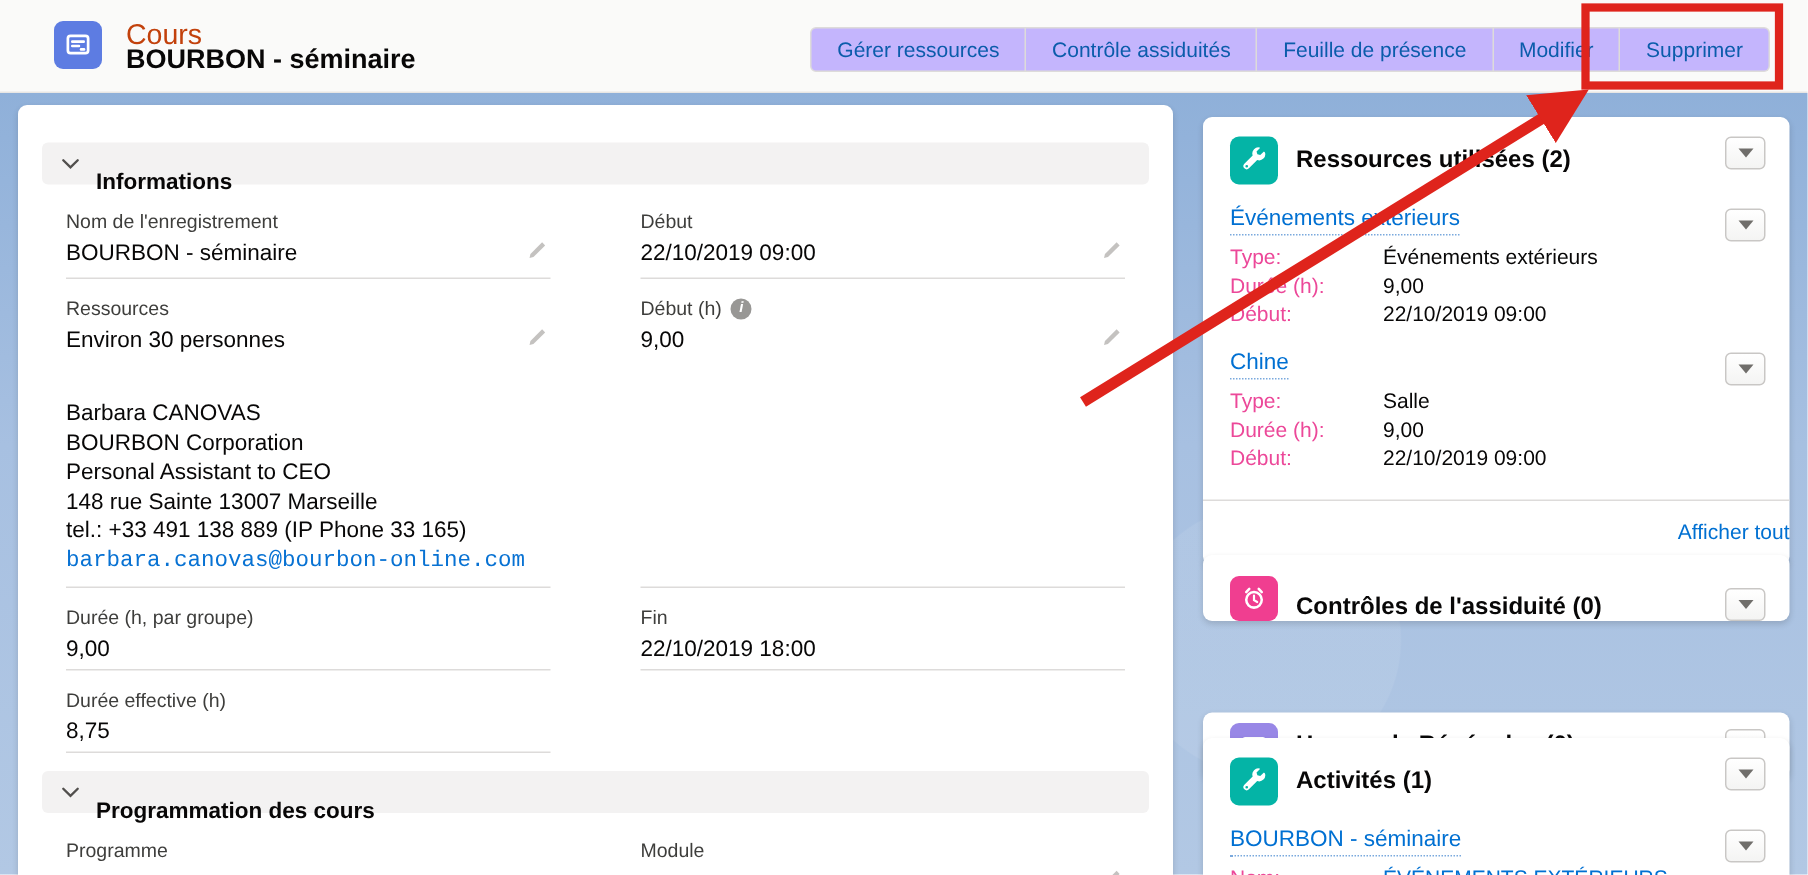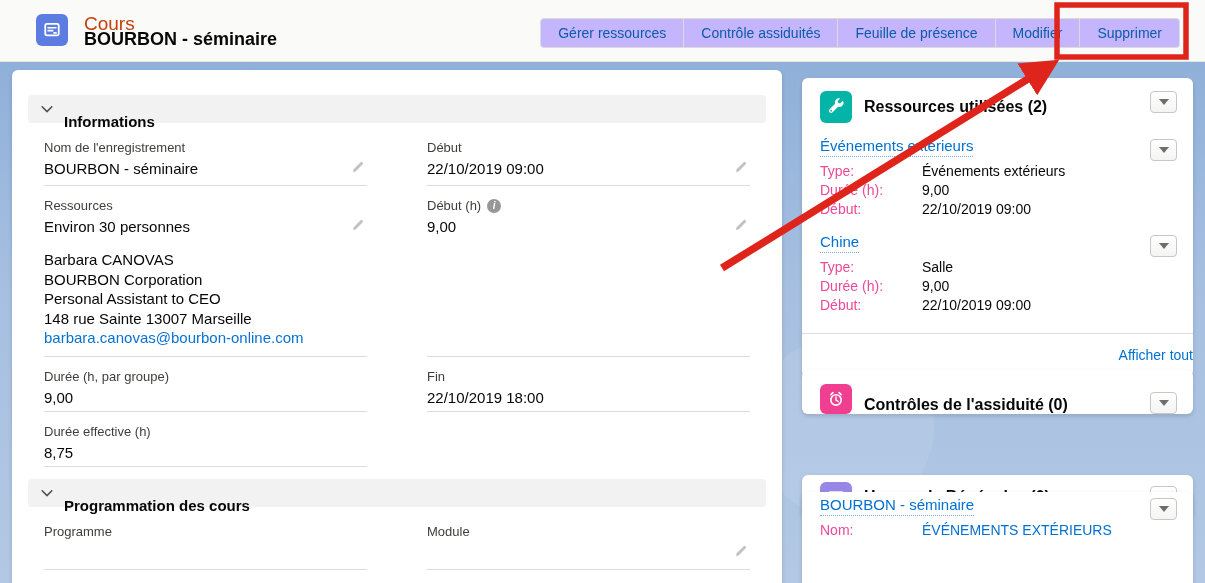--- a/index.html
+++ b/index.html
@@ -40,23 +40,23 @@
   .fcell { position:relative; border-bottom:1px solid #dddbda; display:flex;
     flex-direction:column; align-items:flex-start; }
   .fcell.noline { border-bottom:none; }
   .fcell.pt17 { padding:17px 0 7px; }
   .fcell.pt12 { padding:12px 0 4px; }
   .flabel { font-size:13px; color:#3e3e3c; margin-bottom:5px; display:flex; align-items:center; gap:6px; }
   .fval { font-size:15px; color:#080707; min-height:18px; line-height:18px; }
   .pencil { position:absolute; right:2px; }
   .pt17 > .pencil { top:37px; }
   .pt12 > .pencil { top:32px; }
-  .contact-block { margin-top:14px; }
+  .contact-block { margin-top:30px; }
   .contact-line { font-size:15px; color:#080707; line-height:19.5px; }
-  .email-link { font-size:15px; line-height:19.5px; color:#0872d3; text-decoration:none; display:inline-block; margin-bottom:4px; }
+  .email-link { font-size:15px; line-height:19.5px; color:#0872d3; text-decoration:none; display:inline-block; margin-bottom:4px;font-family:Liberation Mono, monospace; }
   .info-icon { width:14px; height:14px; border-radius:50%; background:#989795; color:#fff;
     font-size:10px; font-weight:700; font-style:italic; display:inline-flex;
     align-items:center; justify-content:center; }
 
   
   .rel-card { position:absolute; left:802px; width:391px; background:#fff;
     border-radius:6px; box-shadow:0 2px 4px rgba(0,0,0,.15); z-index:2; }
   .rel-head { display:flex; align-items:center; gap:12px; padding:13px 18px 10px; position:relative; }
   .rel-icon { width:32px; height:32px; border-radius:6px; display:flex;
     align-items:center; justify-content:center; flex:0 0 32px; }
@@ -148,20 +148,21 @@
       <span class="pencil">
         <svg width="14" height="14" viewBox="0 0 16 16">
             <path fill="#c4c2c0" d="M11.9 1.8l2.3 2.3-8.9 8.9-3 .7.7-3z"></path>
           </svg>
       </span>
       <div class="contact-block">
         <div class="contact-line">Barbara CANOVAS</div>
         <div class="contact-line">BOURBON Corporation</div>
         <div class="contact-line">Personal Assistant to CEO</div>
         <div class="contact-line">148 rue Sainte 13007 Marseille</div>
+        <div class="contact-line">tel.: +33 491 138 889 (IP Phone 33 165)</div>
         <a href="#" class="email-link">barbara.canovas@bourbon-online.com</a>
       </div>
     </div>
     <div class="fcell pt12">
       <div class="flabel">
         <span>Début (h)</span>
         <span class="info-icon">i</span>
       </div>
       <div class="fval">9,00</div>
       <span class="pencil">
@@ -291,20 +292,31 @@
       <path d="M8.8 6.6h3.4M8.8 9h3.4" stroke="#fff" stroke-width="1.1" stroke-linecap="round"></path>
     </svg>
   </div>
   <div class="rel-title">Heures de Bénévoles (0)</div>
   <div class="dd-btn">
       <span class="dd-tri"></span>
     </div>
 </div>
 
 <div class="rel-card" style="top:492px; height:120px;">
+  <div class="rel-head">
+    <div class="rel-icon teal">
+      <svg width="18" height="18" viewBox="0 0 16 16">
+          <path fill="#fff" d="M13.9 2.6l-2.2 2.2-1.7-.5-.5-1.7 2.2-2.2a3.6 3.6 0 0 0-4.5 4.6L2.3 9.9a1.9 1.9 0 1 0 2.7 2.7L9.9 7.7a3.6 3.6 0 0 0 4.6-4.5zM3.7 12.2a.8.8 0 1 1 0-1.6.8.8 0 0 1 0 1.6z"></path>
+        </svg>
+    </div>
+    <div class="rel-title">Activités (1)</div>
+    <div class="dd-btn head-dd">
+        <span class="dd-tri"></span>
+      </div>
+  </div>
   <div class="rel-item">
     <a href="#" class="item-link">BOURBON - séminaire</a>
     <div class="dd-btn item-dd">
         <span class="dd-tri"></span>
       </div>
     <div class="kv-row">
       <span class="kv-label">Nom:</span>
       <a href="#" class="kv-val-link">ÉVÉNEMENTS EXTÉRIEURS</a>
     </div>
   </div>

